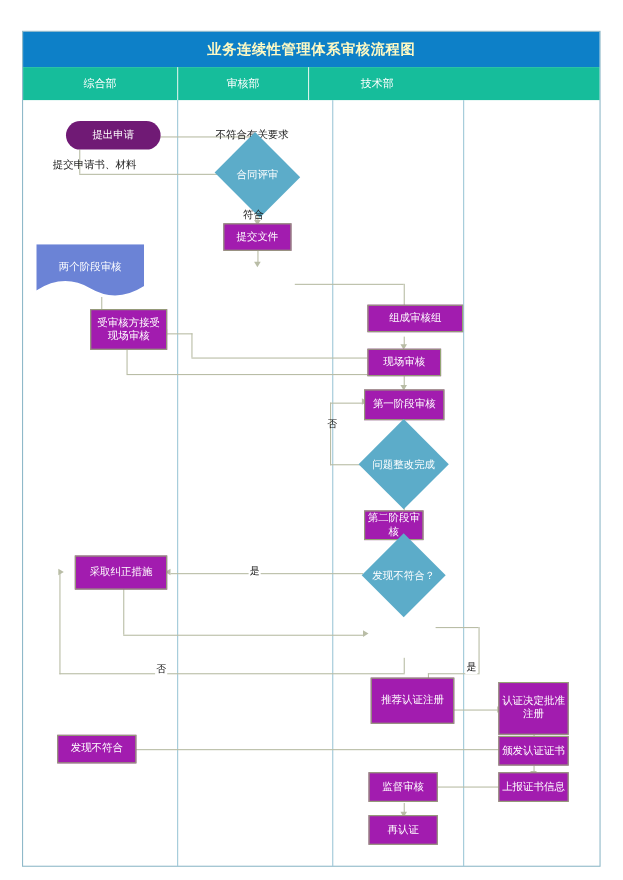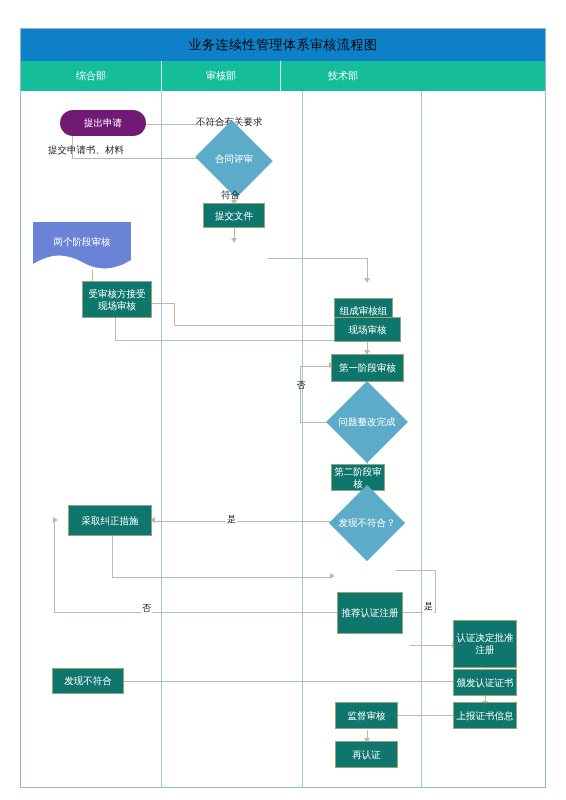--- a/index.html
+++ b/index.html
@@ -1,28 +1,28 @@
 <!DOCTYPE html>
 <html><head>
 <meta charset="utf-8">
 <style>
   html,body{margin:0;padding:0;background:#ffffff;}
   body{width:566px;height:800px;font-family:"DejaVu Sans","Liberation Sans",sans-serif;overflow:hidden;}
   #canvas{position:relative;width:566px;height:800px;background:#ffffff;}
   .frame{position:absolute;left:20px;top:28px;width:526px;height:760px;border:1px solid #8fb9c9;box-sizing:border-box;background:#fff;}
-  .title-band{position:absolute;left:21px;top:29px;width:524px;height:32px;background:#0d80c8;color:#000000;
-      display:flex;align-items:center;justify-content:center;font-size:13px;letter-spacing:.5px;}
+  .title-band{position:absolute;left:21px;top:29px;width:524px;height:32px;background:#0d80c8;color:#fef9c3;
+      display:flex;align-items:center;justify-content:center;font-size:13px;letter-spacing:.5px;font-weight:bold;}
   .hdr-row{position:absolute;left:21px;top:61px;width:524px;height:30px;background:#16bd9b;display:flex;}
   .hdr-cell{display:flex;align-items:center;justify-content:center;color:#fff;font-size:10px;
       border-right:1px solid #d8f2ea;box-sizing:border-box;}
   .hdr-cell:last-child{border-right:none;}
   .lane-line{position:absolute;top:91px;width:1px;height:697px;background:#9ec8d8;}
   .node{position:absolute;box-sizing:border-box;display:flex;align-items:center;justify-content:center;
       text-align:center;color:#ffffff;font-size:9.5px;line-height:1.25;}
-  .proc{background:#0f766e;border:1px solid #93a673;}
+  .proc{background:#a21caf;border:1px solid #93a673;}
   .term{background:#701a75;border-radius:18px;}
   .dia-wrap{position:absolute;display:flex;align-items:center;justify-content:center;}
   .dia-shape{position:absolute;left:0;top:0;width:100%;height:100%;background:#5cacc9;
       transform:rotate(45deg);}
   .dia-txt{position:relative;z-index:2;color:#fff;font-size:9.5px;white-space:nowrap;}
   .plain{position:absolute;color:#1a1a1a;font-size:9.5px;white-space:nowrap;}
   .lbl{position:absolute;color:#111;font-size:9px;background:#fff;padding:0 1px;white-space:nowrap;}
   .ln{position:absolute;background:#b9bda6;}
   .lnh{height:1px;}
   .lnv{width:1px;}
@@ -161,21 +161,21 @@
     <div style="position:absolute;left:0;top:0;width:98px;height:40px;display:flex;align-items:center;justify-content:center;color:#fff;font-size:9.5px;">两个阶段审核</div>
   </div>
 
   <div class="node proc" style="left:82px;top:281px;width:70px;height:37px">
     <div>
       <div>受审核方接受</div>
       <div>现场审核</div>
     </div>
   </div>
 
-  <div class="node proc" style="left:334px;top:298px;width:59px;height:25px">组成审核组</div>
+  <div class="node proc" style="left:334px;top:277px;width:87px;height:25px">组成审核组</div>
 
   <div class="node proc" style="left:334px;top:317px;width:67px;height:25px">现场审核</div>
 
   <div class="node proc" style="left:331px;top:354px;width:73px;height:28px">第一阶段审核</div>
 
   <div class="dia-wrap" style="left:326px;top:398px;width:82px;height:48px">
     <div class="dia-shape" style="width:58px;height:58px;left:12px;top:-5px"></div>
     <div class="dia-txt">问题整改完成</div>
   </div>
 
@@ -190,21 +190,21 @@
 
   <div class="lbl" style="left:226px;top:513px">是</div>
 
 
   <div class="node proc" style="left:68px;top:505px;width:84px;height:31px">采取纠正措施</div>
 
   <div class="lbl" style="left:141px;top:602px">否</div>
 
   <div class="lbl" style="left:423px;top:600px">是</div>
 
-  <div class="node proc" style="left:337px;top:592px;width:66px;height:42px">推荐认证注册</div>
+  <div class="node proc" style="left:337px;top:616px;width:76px;height:42px">推荐认证注册</div>
 
   <div class="node proc" style="left:453px;top:620px;width:64px;height:48px">
     <div>
       <div>认证决定批准</div>
       <div>注册</div>
     </div>
   </div>
 
   <div class="node proc" style="left:453px;top:669px;width:64px;height:27px">颁发认证证书</div>
 

